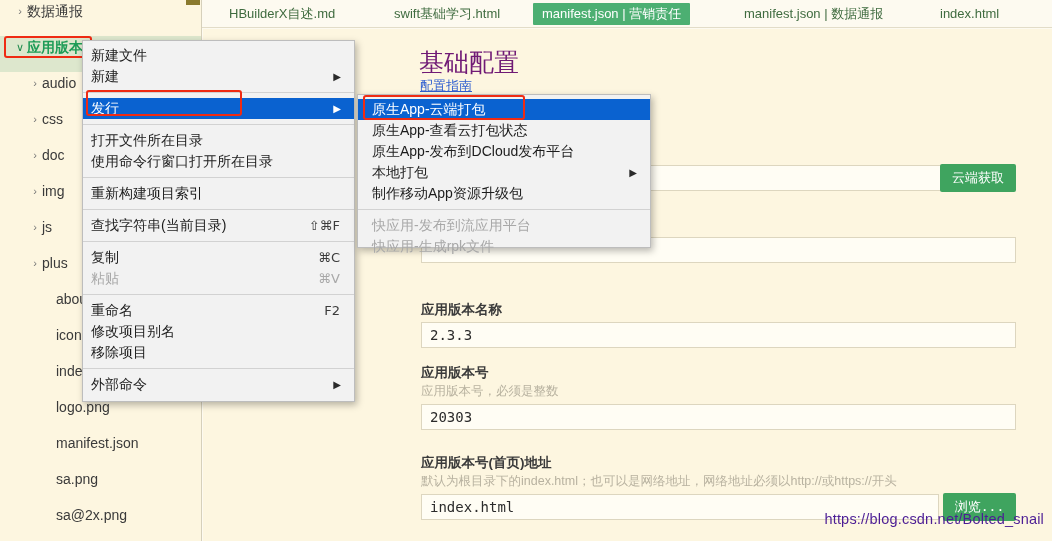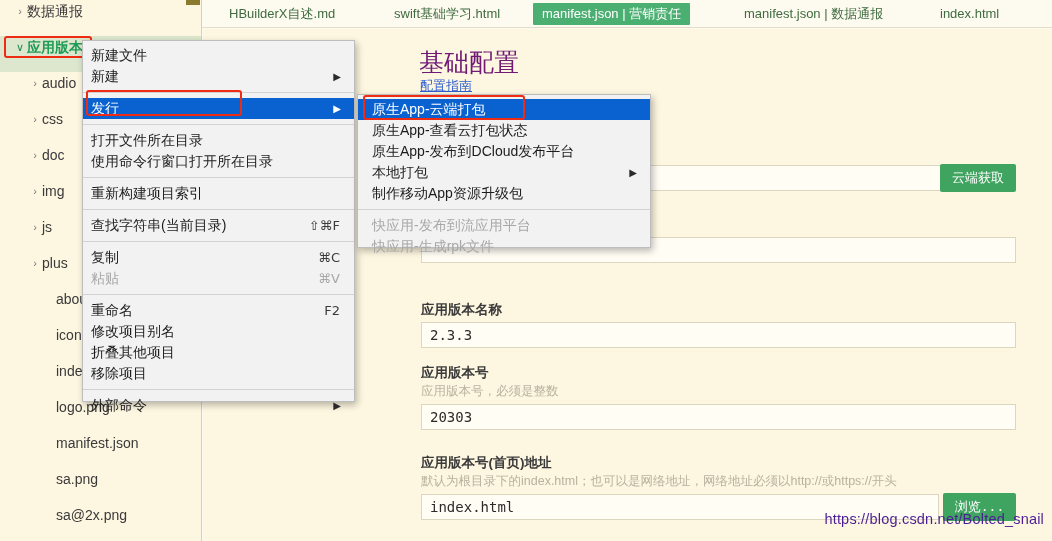--- a/index.html
+++ b/index.html
@@ -218,21 +218,20 @@
       <div class="msep"></div>
       <div class="mi"><span>重新构建项目索引</span></div>
       <div class="msep"></div>
       <div class="mi"><span>查找字符串(当前目录)</span><span class="accel">⇧⌘F</span></div>
       <div class="msep"></div>
       <div class="mi"><span>复制</span><span class="accel">⌘C</span></div>
       <div class="mi disabled"><span>粘贴</span><span class="accel">⌘V</span></div>
       <div class="msep"></div>
       <div class="mi"><span>重命名</span><span class="accel">F2</span></div>
       <div class="mi"><span>修改项目别名</span></div>
-      <div class="mi"><span>折叠其他项目</span></div>
       <div class="mi"><span>移除项目</span></div>
       <div class="msep"></div>
       <div class="mi"><span>外部命令</span><span class="arrow">▶</span></div>
     </div>
   <div class="hl-box" style="left:86px; top:90px; width:156px; height:26px;"></div>
 
   <div id="submenu">
       <div class="mgap"></div>
       <div class="smi sel"><span>原生App-云端打包</span></div>
       <div class="smi"><span>原生App-查看云打包状态</span></div>

